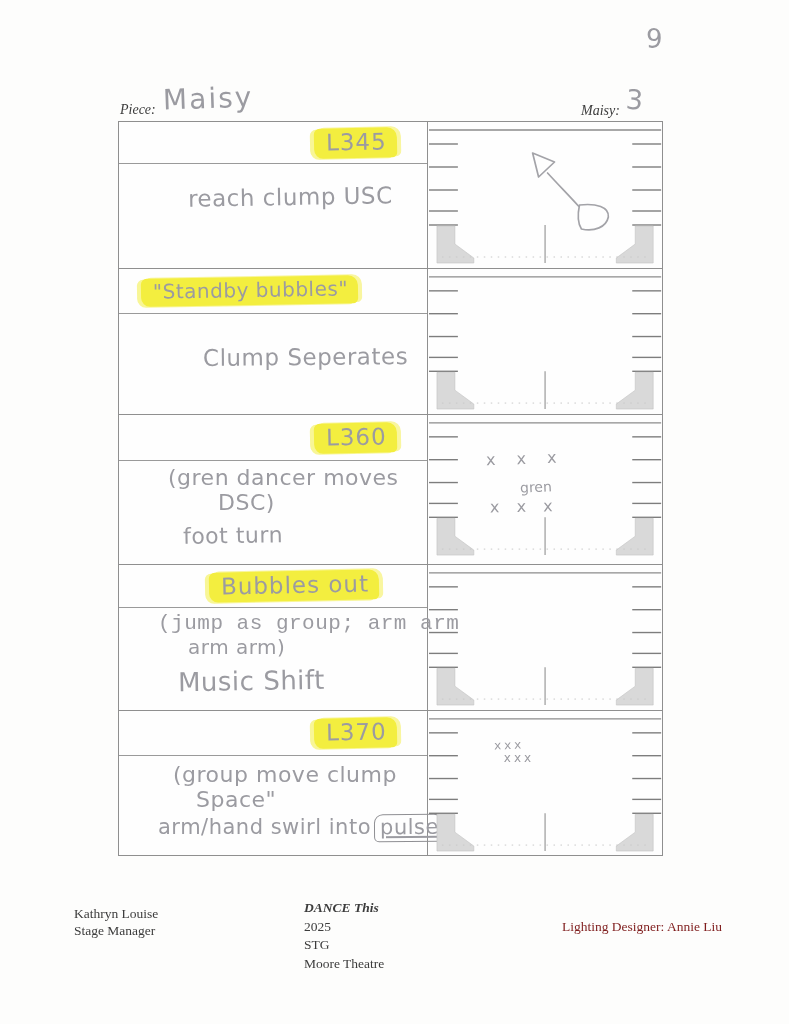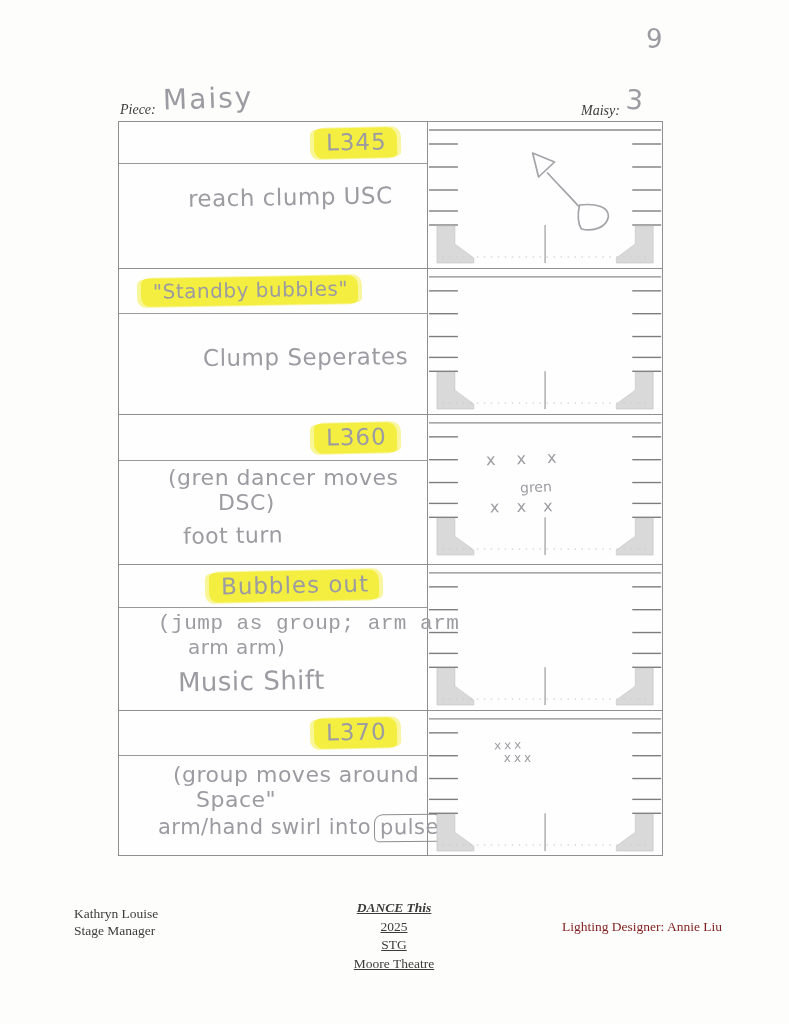--- a/index.html
+++ b/index.html
@@ -28,24 +28,24 @@
   .cue-mid   { justify-content:flex-end; padding-right:48px; }
   .cue-text  { font-size:23px; letter-spacing:1px; transform:rotate(-1.2deg); }
   .cue-text-sm { font-size:20px; letter-spacing:0.5px; transform:rotate(-1deg); }
   .notes-area { flex:1; position:relative;margin-left:32px; }
   .note { position:absolute; font-size:22px; letter-spacing:0.5px; white-space:nowrap; }
   .cell-diagram { width:235px; position:relative; box-sizing:border-box; }
   svg.stage { position:absolute; left:0; top:0; width:100%; height:100%; display:block; }
   .dmark { position:absolute; font-size:16px; word-spacing:16px; white-space:pre; }
   .dmark-sm { position:absolute; font-size:12px; letter-spacing:3px; }
   .glabel { position:absolute; font-size:14px; }
-  .boxed { display:inline-block; border:1.6px solid #8f8f93; border-radius:9px 11px 7px 5px; padding:0 5px 2px; margin-left:3px; transform:rotate(-0.5deg); }
+  .boxed { display:inline-block; border:1.6px solid #8f8f93; border-radius:9px 11px 7px 5px; padding:0 5px 2px; margin-left:3px; transform:rotate(-0.5deg);text-decoration:underline; }
   
   .foot-left   { position:absolute; left:74px;  top:906px; font-size:13.5px; line-height:16.5px; color:#3c3c3c; }
-  .foot-center { position:absolute; left:304px; top:899px; width:180px; text-align:center; font-size:13.5px; line-height:18.5px; color:#3c3c3c;text-decoration:underline; }
+  .foot-center { position:absolute; left:304px; top:899px; width:180px; font-size:13.5px; line-height:18.5px; color:#3c3c3c; }
   .foot-right  { position:absolute; left:562px; top:919px; font-size:13.5px; color:#7f1d1d; }
   .title-line  { font-style:italic; font-weight:600; }
   
   .sline  { stroke:#8b8b8b; stroke-width:1.3; }
   .wing   { stroke:#7d7d7d; stroke-width:1.4; }
   .shade  { fill:#d9d9d9; stroke:#c2c2c2; stroke-width:0.6; }
   .cline  { stroke:#9a9a9a; stroke-width:1.2; }
   .ruler  { stroke:#c9c9c9; stroke-width:1; stroke-dasharray:1.5,5.5; }
   .pstroke{ stroke:#a3a3a8; stroke-width:1.7; fill:none; stroke-linecap:round; stroke-linejoin:round; }
 </style>
@@ -160,21 +160,21 @@
         </svg>
       </div>
     </div>
 
     <div class="block b5">
       <div class="cell-notes">
         <div class="cue-row cue-right">
           <span class="hl hand cue-text">L370</span>
         </div>
         <div class="notes-area">
-          <span class="note hand" style="left:22px; top:6px;">(group moves around</span>
+          <span class="note hand" style="left:22px; top:6px;">(group move clump</span>
           <span class="note hand" style="left:45px; top:31px;">Space"</span>
           <span class="note hand" style="left:7px; top:58px; font-size:21px;">
             <span>arm/hand swirl into</span><span class="boxed">pulse</span>
           </span>
         </div>
       </div>
       <div class="cell-diagram">
         <svg class="stage" viewBox="0 0 235 145" preserveAspectRatio="none" xmlns="http://www.w3.org/2000/svg" xmlns:xlink="http://www.w3.org/1999/xlink">
           <use href="#stageTpl" xlink:href="#stageTpl"></use>
         </svg>

